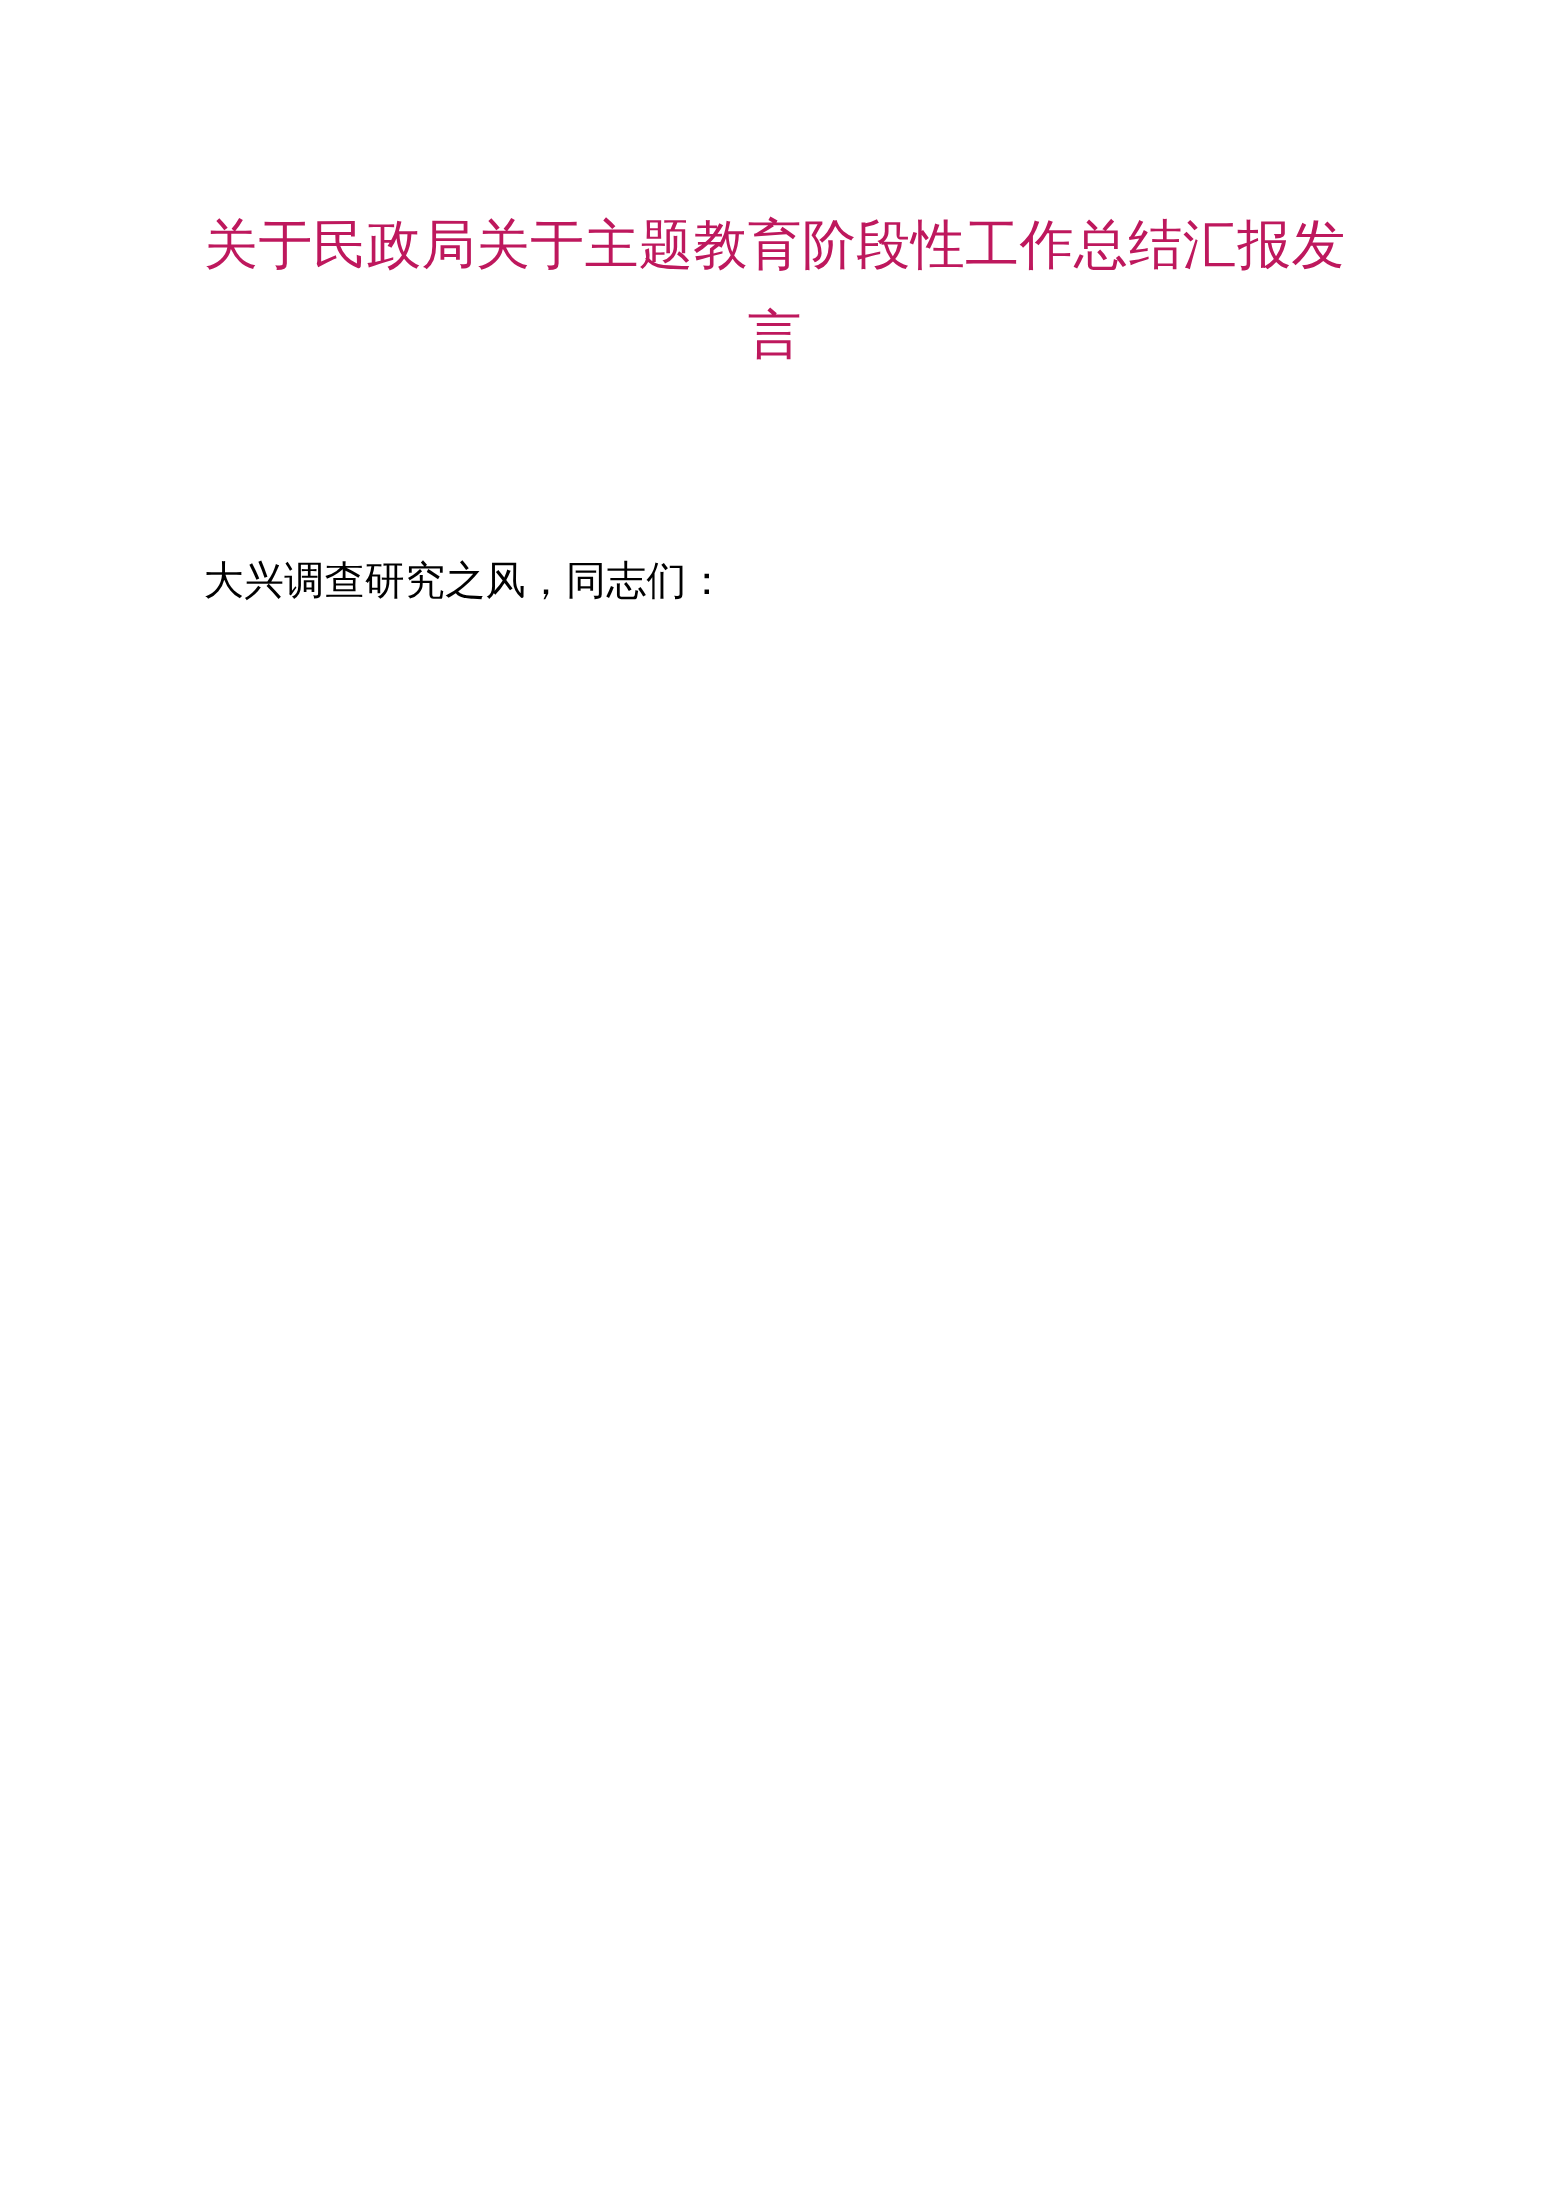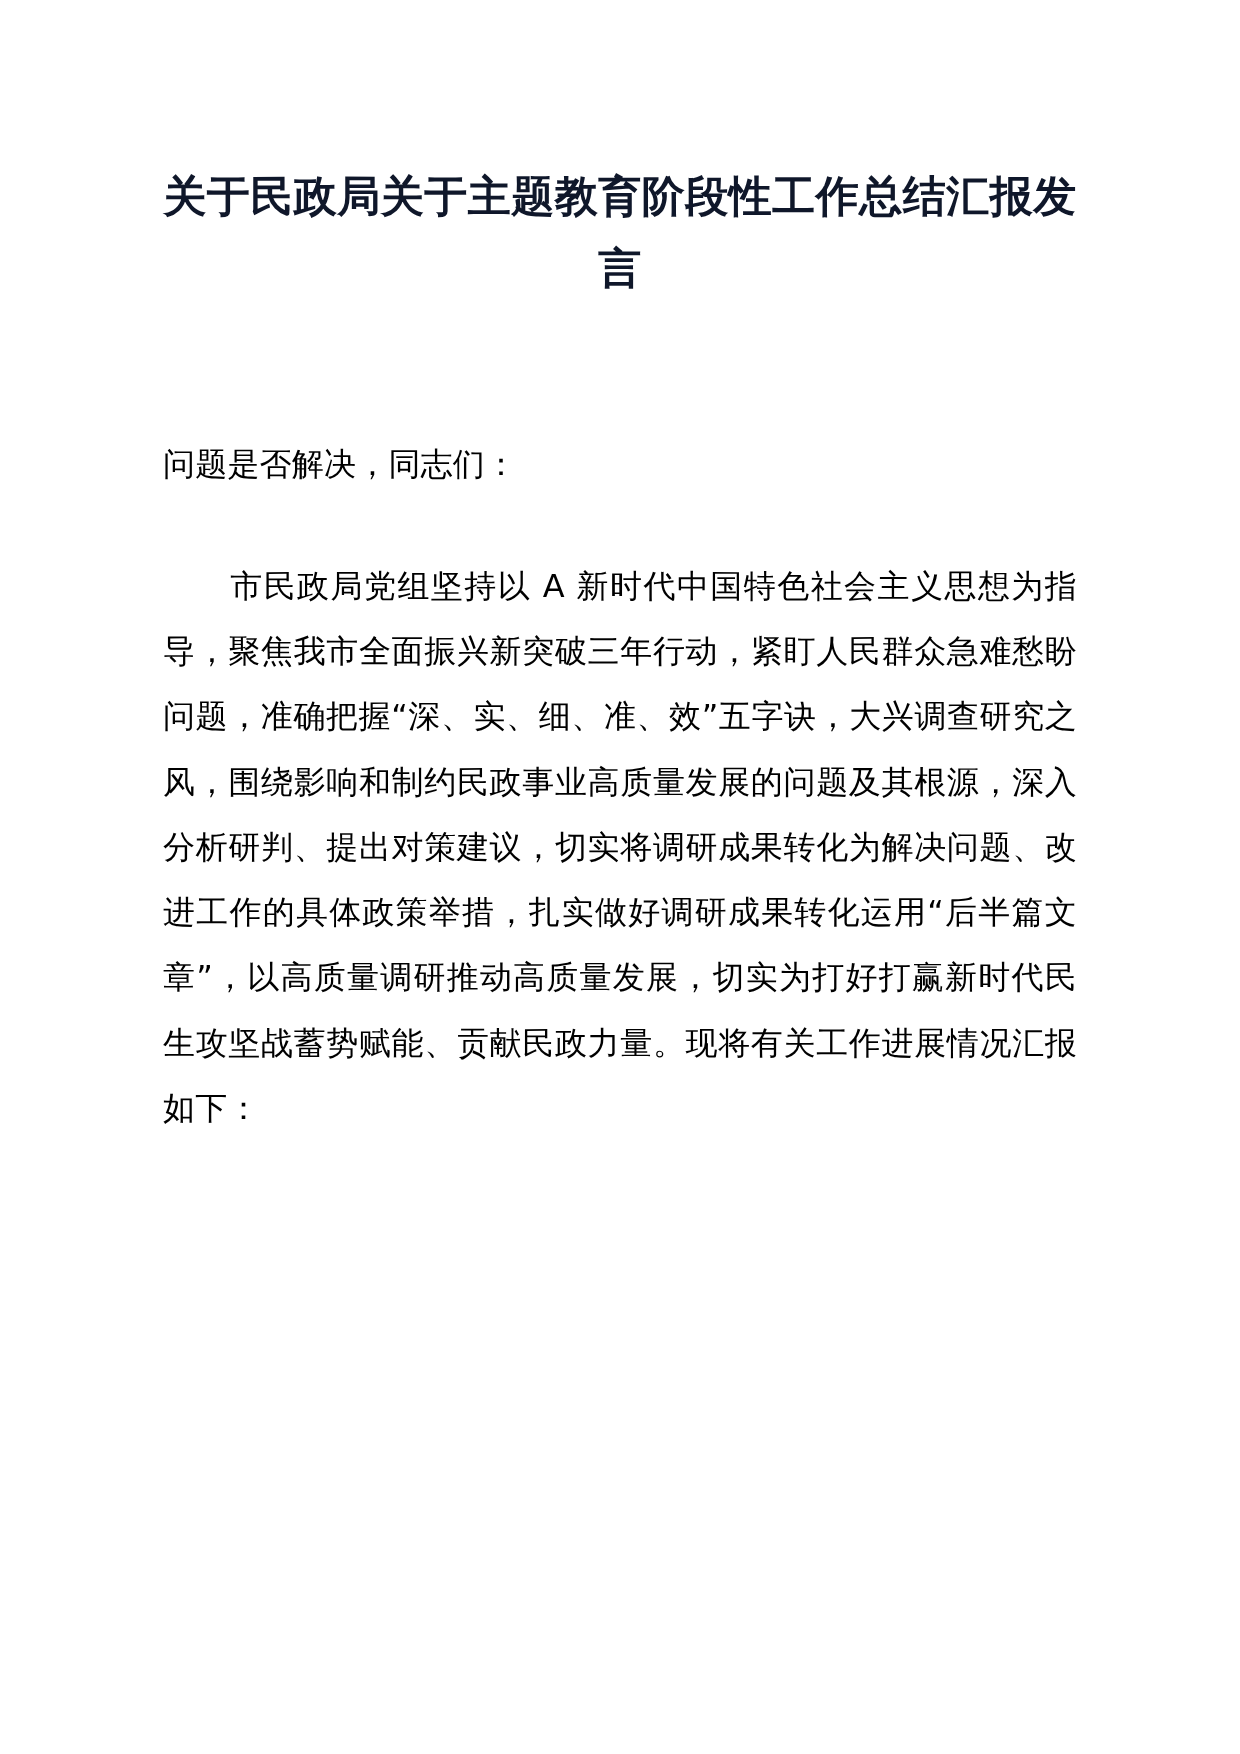--- a/index.html
+++ b/index.html
@@ -24,27 +24,27 @@
   .content {
     position: absolute;
     left: 163px;
     top: 0;
     width: 914px;
   }
 
   
   .doc-title {
     font-size: 43px;
-    font-weight: 700;
+    font-weight: 400;
     line-height: 1.68;
     text-align: center;
     letter-spacing: 0.5px;
     margin: 0;
     padding-top: 160px;
-    color: #0f172a;
+    color: #be185d;
     word-break: break-all;
   }
 
   
   .body-block {
     margin-top: 128px;
   }
   .para {
     font-size: 32px;
     line-height: 2.04;
@@ -67,24 +67,23 @@
 </head>
 <body>
 
 <div class="page">
   <div class="content">
 
     <h1 class="doc-title">关于民政局关于主题教育阶段性工作总结汇报发言</h1>
 
     <div class="body-block">
 
-      <p class="para salutation">问题是否解决，同志们：</p>
+      <p class="para salutation">大兴调查研究之风，同志们：</p>
 
       <div class="spacer-sm"></div>
 
-      <p class="para indent">市民政局党组坚持以 A 新时代中国特色社会主义思想为指导，聚焦我市全面振兴新突破三年行动，紧盯人民群众急难愁盼问题，准确把握“深、实、细、准、效”五字诀，大兴调查研究之风，围绕影响和制约民政事业高质量发展的问题及其根源，深入分析研判、提出对策建议，切实将调研成果转化为解决问题、改进工作的具体政策举措，扎实做好调研成果转化运用“后半篇文章”，以高质量调研推动高质量发展，切实为打好打赢新时代民生攻坚战蓄势赋能、贡献民政力量。现将有关工作进展情况汇报如下：</p>
 
       <div class="spacer-sm"></div>
 
 
     </div>
   </div>
 </div>
 
 </body></html>

